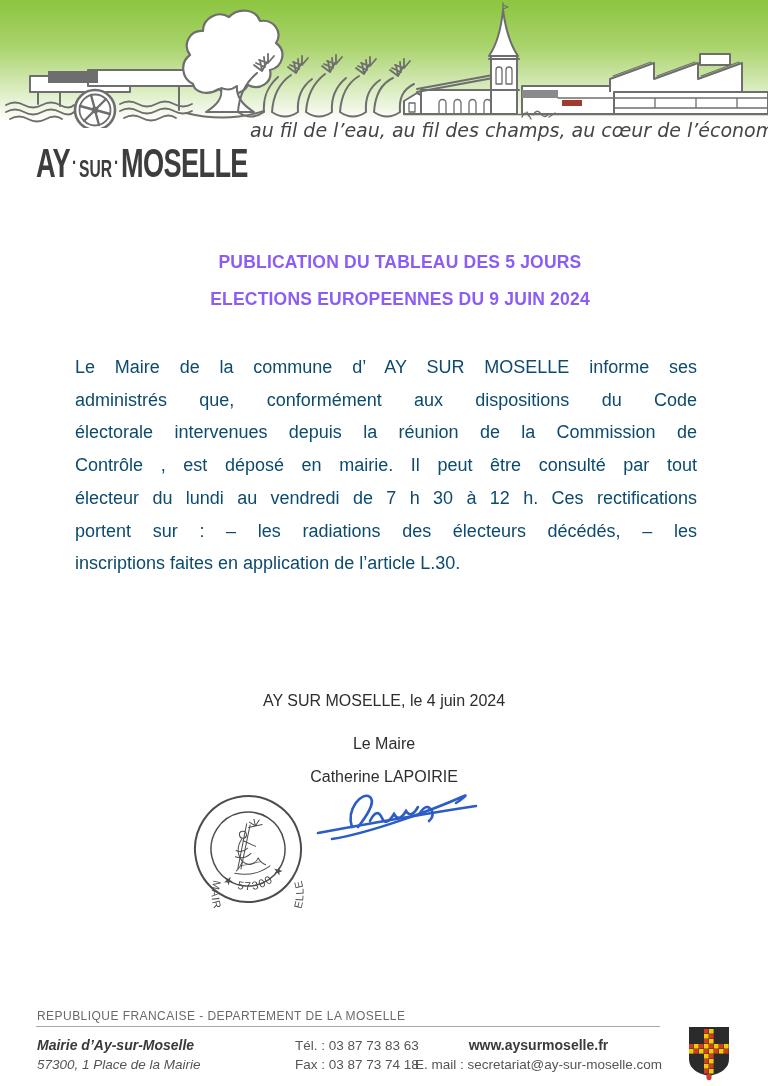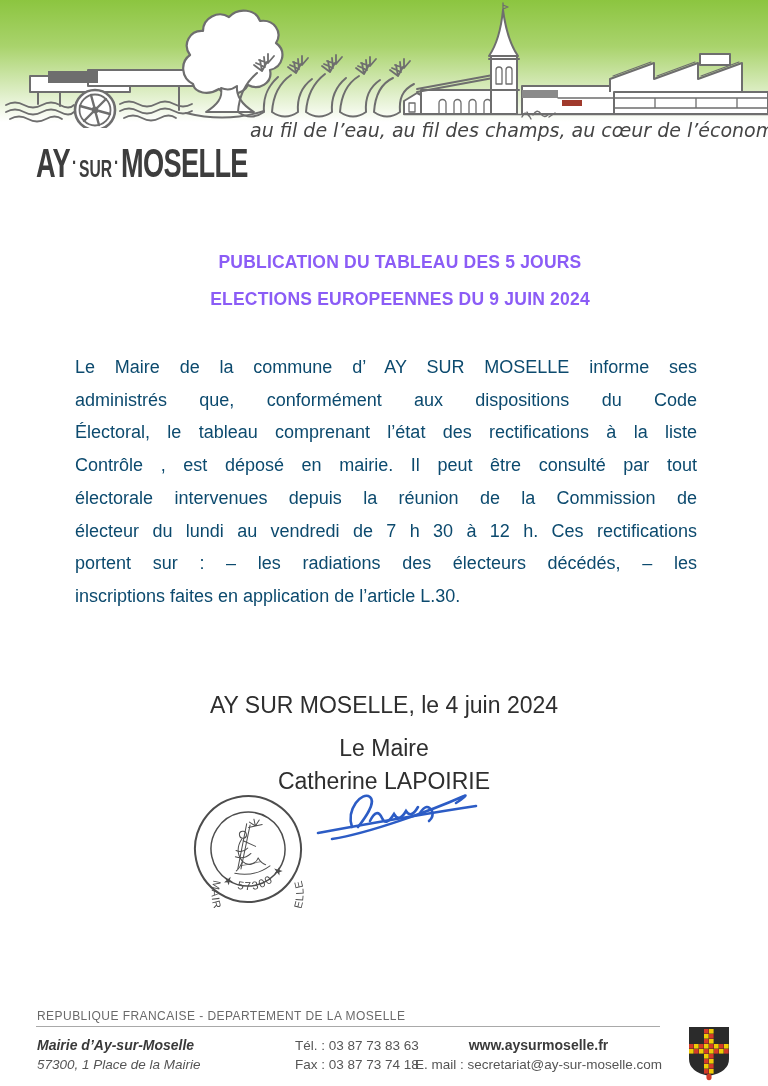--- a/index.html
+++ b/index.html
@@ -21,21 +21,21 @@
         white-space:nowrap;transform:scaleX(.68);transform-origin:0 0;}
   .logo .big{font-size:40px;letter-spacing:-1px;}
   .logo .small{font-size:23px;letter-spacing:0;}
   .logo .dot{font-size:22px;vertical-align:7px;margin:0 3px;}
   .title-line{position:absolute;left:0;width:100%;text-align:center;font-weight:bold;
               font-size:17.5px;letter-spacing:.2px;color:#8b5cf6;padding-left:16px;}
   .t1{top:252px;} .t2{top:289px;}
   .body{position:absolute;left:75px;top:351px;width:622px;font-size:18px;color:#0c4a6e;}
   .body-line{line-height:32.7px;text-align:justify;text-align-last:justify;}
   .body-line.last{text-align:left;text-align-last:left;}
-  .center-line{position:absolute;left:0;width:100%;text-align:center;font-size:23px;color:#2e2e2e;}
+  .center-line{position:absolute;left:0;width:100%;text-align:center;font-size:16px;color:#2e2e2e;}
   .c-date{top:692px;} .c-role{top:735px;} .c-name{top:768px;}
   .sig{position:absolute;left:312px;top:779px;}
   .sig path{stroke:var(--signature-blue);fill:none;stroke-width:2.6;stroke-linecap:round;}
   .stamp{position:absolute;left:190px;top:790px;}
   .stamp .ring{stroke:var(--stamp-ink);fill:none;}
   .stamp text{fill:var(--stamp-ink);font-family:"Liberation Sans",sans-serif;}
   .stamp .sk{stroke:var(--stamp-ink);fill:none;stroke-width:1;stroke-linecap:round;}
   .f-republic{position:absolute;left:37px;top:1009px;font-size:12px;letter-spacing:.45px;color:#6a6a6a;}
   .f-rule{position:absolute;left:36px;top:1026px;width:624px;height:1px;background:#a9a9a9;}
   .f-col{position:absolute;top:1036px;font-size:13.5px;line-height:19px;color:var(--footer-gray);}
@@ -141,23 +141,22 @@
   <div class="logo">
     <span class="big">AY</span><span class="dot">·</span><span class="small">SUR</span><span class="dot">·</span><span class="big">MOSELLE</span>
   </div>
 
   <div class="title-line t1">PUBLICATION DU TABLEAU DES 5 JOURS</div>
   <div class="title-line t2">ELECTIONS EUROPEENNES DU 9 JUIN 2024</div>
 
   <div class="body">
     <div class="body-line">Le Maire de la commune d’ AY SUR MOSELLE informe ses</div>
     <div class="body-line">administrés que, conformément aux dispositions du Code</div>
-    <div class="body-line">Électoral, le tableau comprenant l’état des rectifications à la liste</div>
+    <div class="body-line">électorale intervenues depuis la réunion de la Commission de</div>
     <div class="body-line">Contrôle , est déposé en mairie. Il peut être consulté par tout</div>
-    <div class="body-line">électorale intervenues depuis la réunion de la Commission de</div>
     <div class="body-line">électeur du lundi au vendredi de 7 h 30 à 12 h. Ces rectifications</div>
     <div class="body-line">portent sur : – les radiations des électeurs décédés, – les</div>
     <div class="body-line last">inscriptions faites en application de l’article L.30.</div>
   </div>
 
   <div class="center-line c-date">AY SUR MOSELLE, le 4 juin 2024</div>
   <div class="center-line c-role">Le Maire</div>
   <div class="center-line c-name">Catherine LAPOIRIE</div>
 
   <svg class="stamp" width="116" height="118" viewBox="0 0 116 118">

